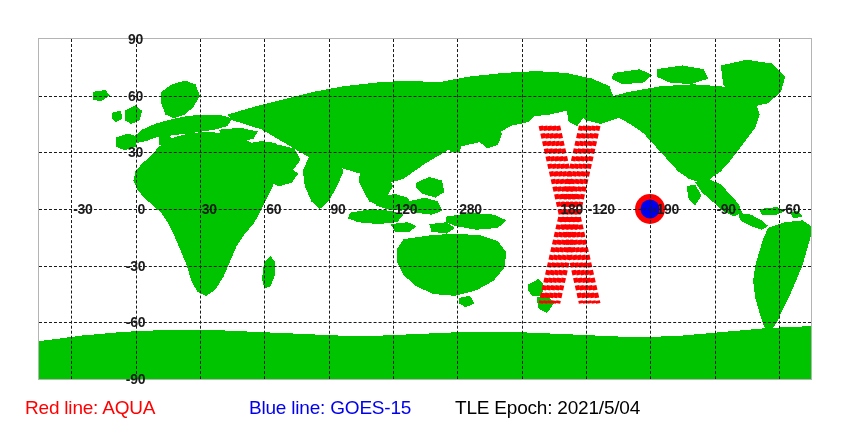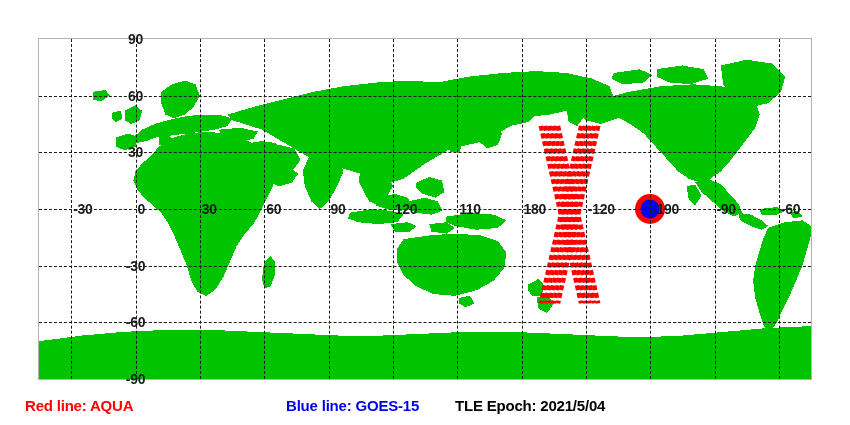--- a/index.html
+++ b/index.html
@@ -108,28 +108,28 @@
   #legend {
     position: absolute;
     left: 0;
     top: 393px;
     width: 850px;
     height: 28px;
   }
   .legend-entry {
     position: absolute;
     font-family: "Liberation Sans", sans-serif;
-    font-size: 15px;
-    font-weight: bold;
+    font-size: 19px;
+    font-weight: normal;
     white-space: nowrap;
     line-height: 1;
     letter-spacing: -0.2px;
   }
   #legend-red  { left: 25px;  top: 5px; color: #ff0000; }
-  #legend-blue { left: 249px; top: 5px; color: #0000ee; margin-left: 37px; }
+  #legend-blue { left: 249px; top: 5px; color: #0000ee; }
   #legend-tle  { left: 455px; top: 5px; color: #000000; }
 </style>
 </head>
 <body>
 
 <div id="map-frame">
 
   <div id="map-plot">
 
     <div id="land-layer">
@@ -273,22 +273,22 @@
       <div class="grid-h" style="top: 66.6667%;"></div>
       <div class="grid-h" style="top: 83.3333%;"></div>
     </div>
   <div id="label-holder">
       <div class="lon-label" style="left: 4.16667%; top: 50%;">-30</div>
       <div class="lon-label" style="left: 12.5%; top: 50%;">0</div>
       <div class="lon-label" style="left: 20.8333%; top: 50%;">30</div>
       <div class="lon-label" style="left: 29.1667%; top: 50%;">60</div>
       <div class="lon-label" style="left: 37.5%; top: 50%;">90</div>
       <div class="lon-label" style="left: 45.8333%; top: 50%; text-align: center;">120</div>
-      <div class="lon-label" style="left: 54.1667%; top: 50%;">110</div>
-      <div class="lon-label" style="left: 62.5%; top: 50%;">180</div>
+      <div class="lon-label" style="left: 54.1667%; top: 50%;">280</div>
+      <div class="lon-label" style="left: 62.5%; top: 50%; padding-left: 37px;">180</div>
       <div class="lon-label" style="left: 70.8333%; top: 50%;">-120</div>
       <div class="lon-label" style="left: 79.1667%; top: 50%;">-190</div>
       <div class="lon-label" style="left: 87.5%; top: 50%;">-90</div>
       <div class="lon-label" style="left: 95.8333%; top: 50%;">-60</div>
       <div class="lat-label" style="left: 12.5%; top: 0%;">90</div>
       <div class="lat-label" style="left: 12.5%; top: 16.6667%;">60</div>
       <div class="lat-label" style="left: 12.5%; top: 33.3333%;">30</div>
       <div class="lat-label" style="left: 12.5%; top: 66.6667%;">-30</div>
       <div class="lat-label" style="left: 12.5%; top: 83.3333%;">-60</div>
       <div class="lat-label" style="left: 12.5%; top: 100%;">-90</div>

